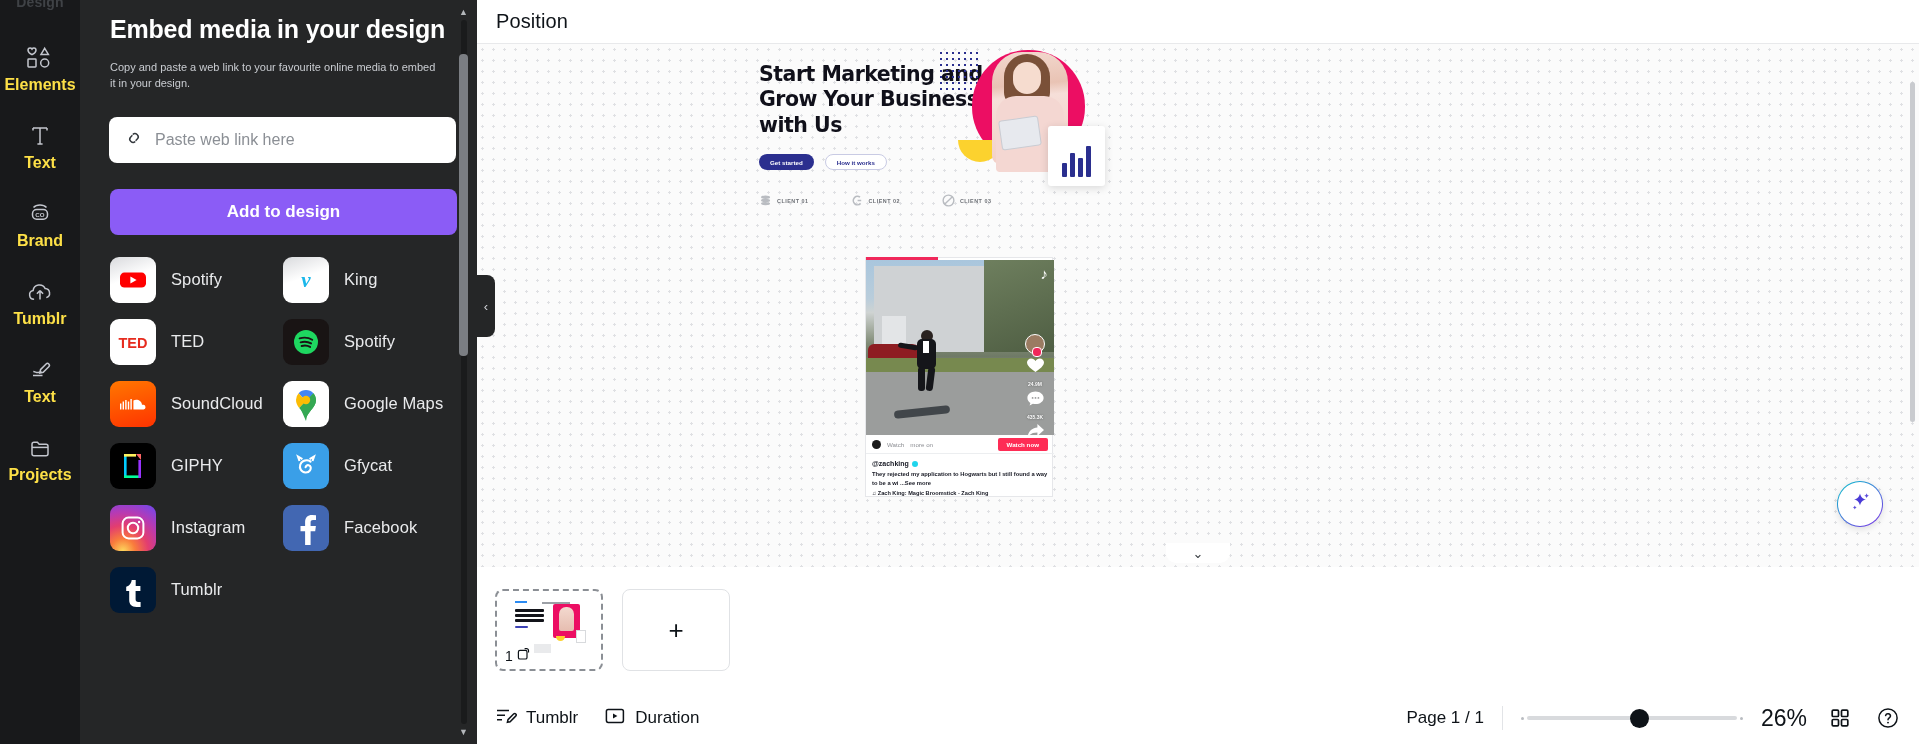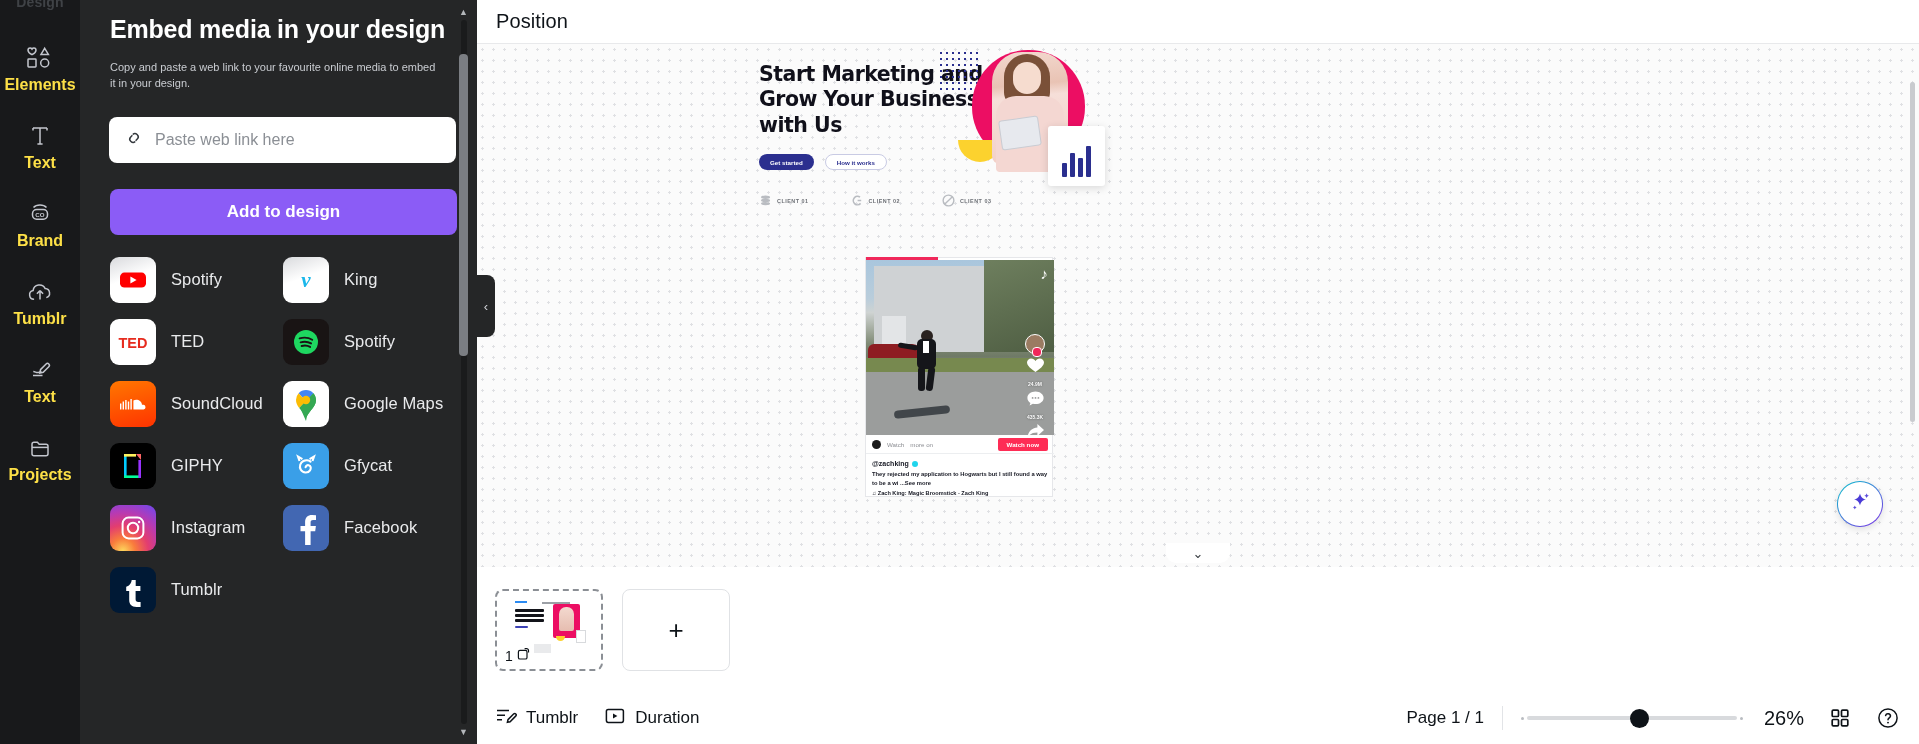--- a/index.html
+++ b/index.html
@@ -303,21 +303,21 @@
   .bb-item{ display:flex; align-items:center; gap:9px; cursor:pointer;
     font-size:17px; color:#0e1318; }
   .bb-right{ margin-left:auto; display:flex; align-items:center; gap:18px; }
   .page-ind{ font-size:17px; color:#0e1318; }
   .divider{ width:1px; height:24px; background:#e2e4e7; }
   .zoom-slider{ position:relative; width:222px; height:14px; display:flex; align-items:center; cursor:pointer;}
   .zs-track{ position:absolute; left:6px; right:6px; height:4px; background:#d8dadd; border-radius:2px; }
   .zs-dotl{ position:absolute; left:0; width:3px; height:3px; border-radius:2px; background:#b9bcc1; }
   .zs-dotr{ position:absolute; right:0; width:3px; height:3px; border-radius:2px; background:#b9bcc1; }
   .zs-thumb{ position:absolute; left:109px; width:19px; height:19px; border-radius:10px; background:#0e1318; }
-  .zoom-val{ font-size:20px; color:#0e1318; min-width:46px; text-align:center; }
+  .zoom-val{ font-size:23px; color:#0e1318; min-width:46px; text-align:right; }
   .ib{ width:30px; height:30px; display:flex; align-items:center; justify-content:center; cursor:pointer; color:#0e1318; }
 </style>
 </head>
 <body>
 
 <div id="app">
 
   <div class="rail">
     <div class="rail-top-label">Design</div>
     <div class="rail-spacer"></div>

